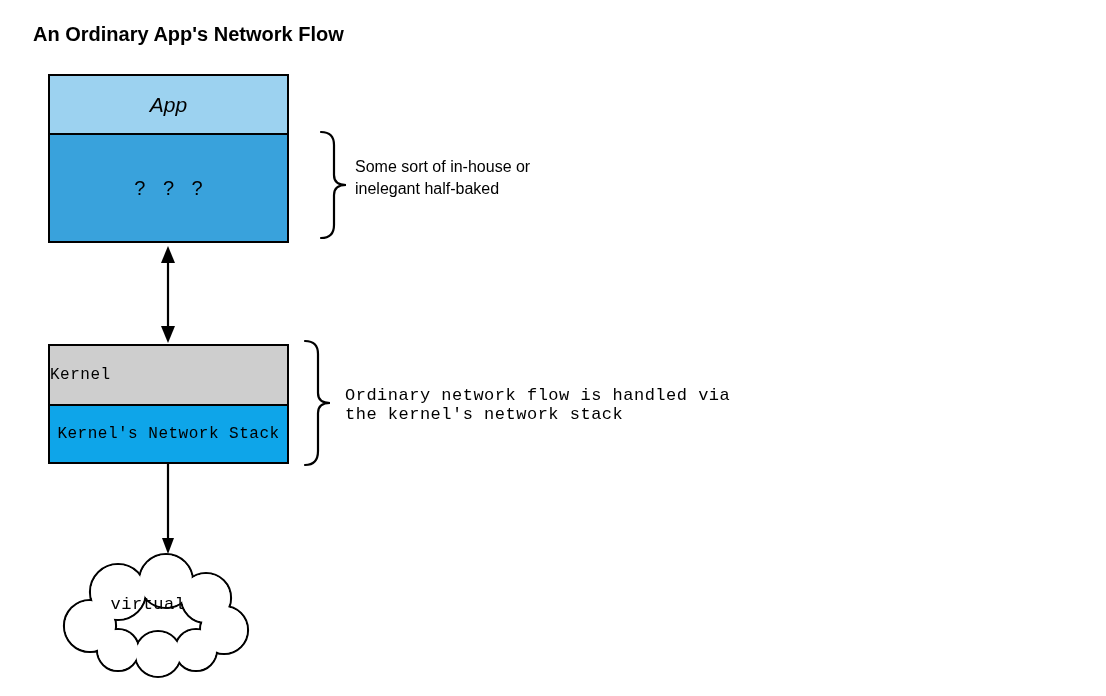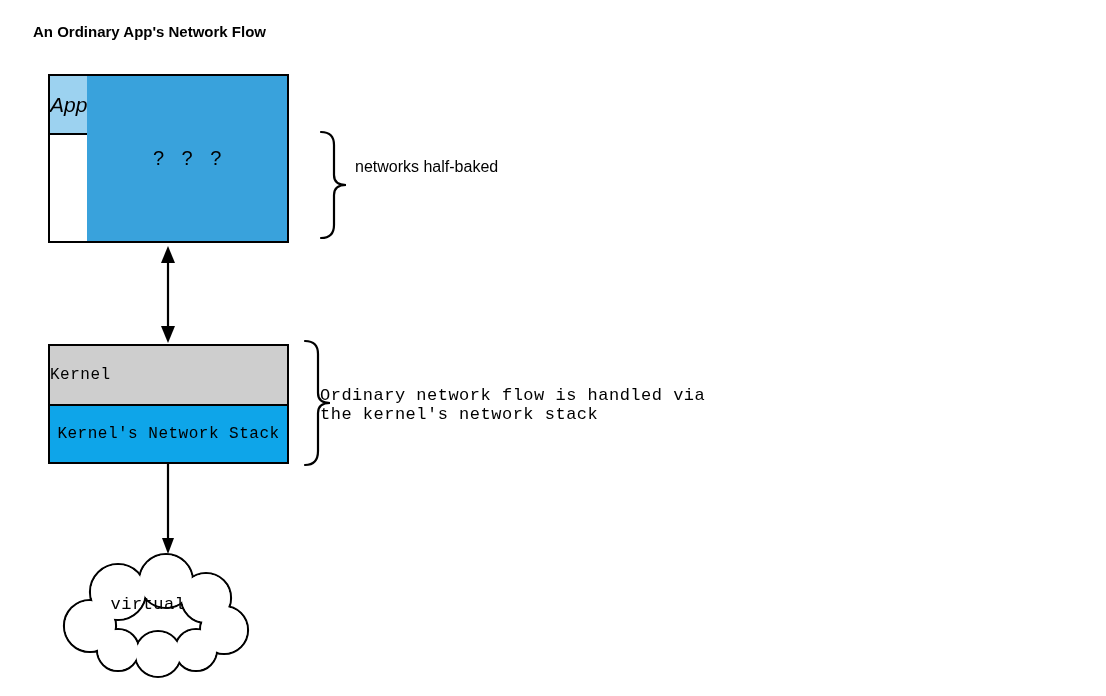--- a/index.html
+++ b/index.html
@@ -14,35 +14,35 @@
     background: #ffffff;
     overflow: hidden;
     font-family: "Liberation Sans", "DejaVu Sans", sans-serif;
     color: #000000;
   }
   .abs { position: absolute; }
 
   .diagram-title {
     left: 33px;
     top: 23px;
-    font-size: 15px;
+    font-size: 20px;
     font-weight: bold;
     white-space: nowrap;
   }
 
   
   .app-box {
     left: 48px;
     top: 74px;
     width: 241px;
     height: 169px;
     border: 2px solid #000;
     box-sizing: border-box;
     display: flex;
-    flex-direction: row;
+    flex-direction: column;
   }
   .app-top {
     height: 57px;
     border-bottom: 2px solid #000;
     display: flex;
     align-items: center;
     justify-content: center;
     font-size: 21px;
     font-style: italic;
   }
@@ -89,21 +89,21 @@
 
   
   .annotation-sans {
     left: 355px;
     top: 156px;
     font-size: 16px;
     line-height: 22px;
     white-space: nowrap;
   }
   .annotation-mono {
-    left: 320px;
+    left: 345px;
     top: 386px;
     font-size: 17px;
     line-height: 19px;
     white-space: nowrap;
   }
   .socket-label {
     left: 198px;
     top: 286px;
     font-size: 17px;
     white-space: nowrap;
@@ -136,21 +136,22 @@
     </div>
   </div>
 
   <div class="abs brace" style="left:318px; top:130px;">
     <svg width="32" height="110" viewBox="0 0 32 110">
       <path d="M 3,2 Q 16,2 16,15 L 16,45 Q 16,55 28,55 Q 16,55 16,65 L 16,95 Q 16,108 3,108" fill="none" stroke="#000" stroke-width="2.2" stroke-linecap="round"></path>
     </svg>
   </div>
 
   <div class="abs annotation-sans">
-    <div>networks half-baked</div>
+    <div>Some sort of in-house or</div>
+    <div>inelegant half-baked</div>
   </div>
 
   <div class="abs arrow" style="left:157px; top:245px;">
     <svg width="22" height="99" viewBox="0 0 22 99">
       <line x1="11" y1="6" x2="11" y2="93" stroke="#000" stroke-width="2.2"></line>
       <polygon points="11,1 18,18 4,18" fill="#000"></polygon>
       <polygon points="11,98 18,81 4,81" fill="#000"></polygon>
     </svg>
   </div>
 

